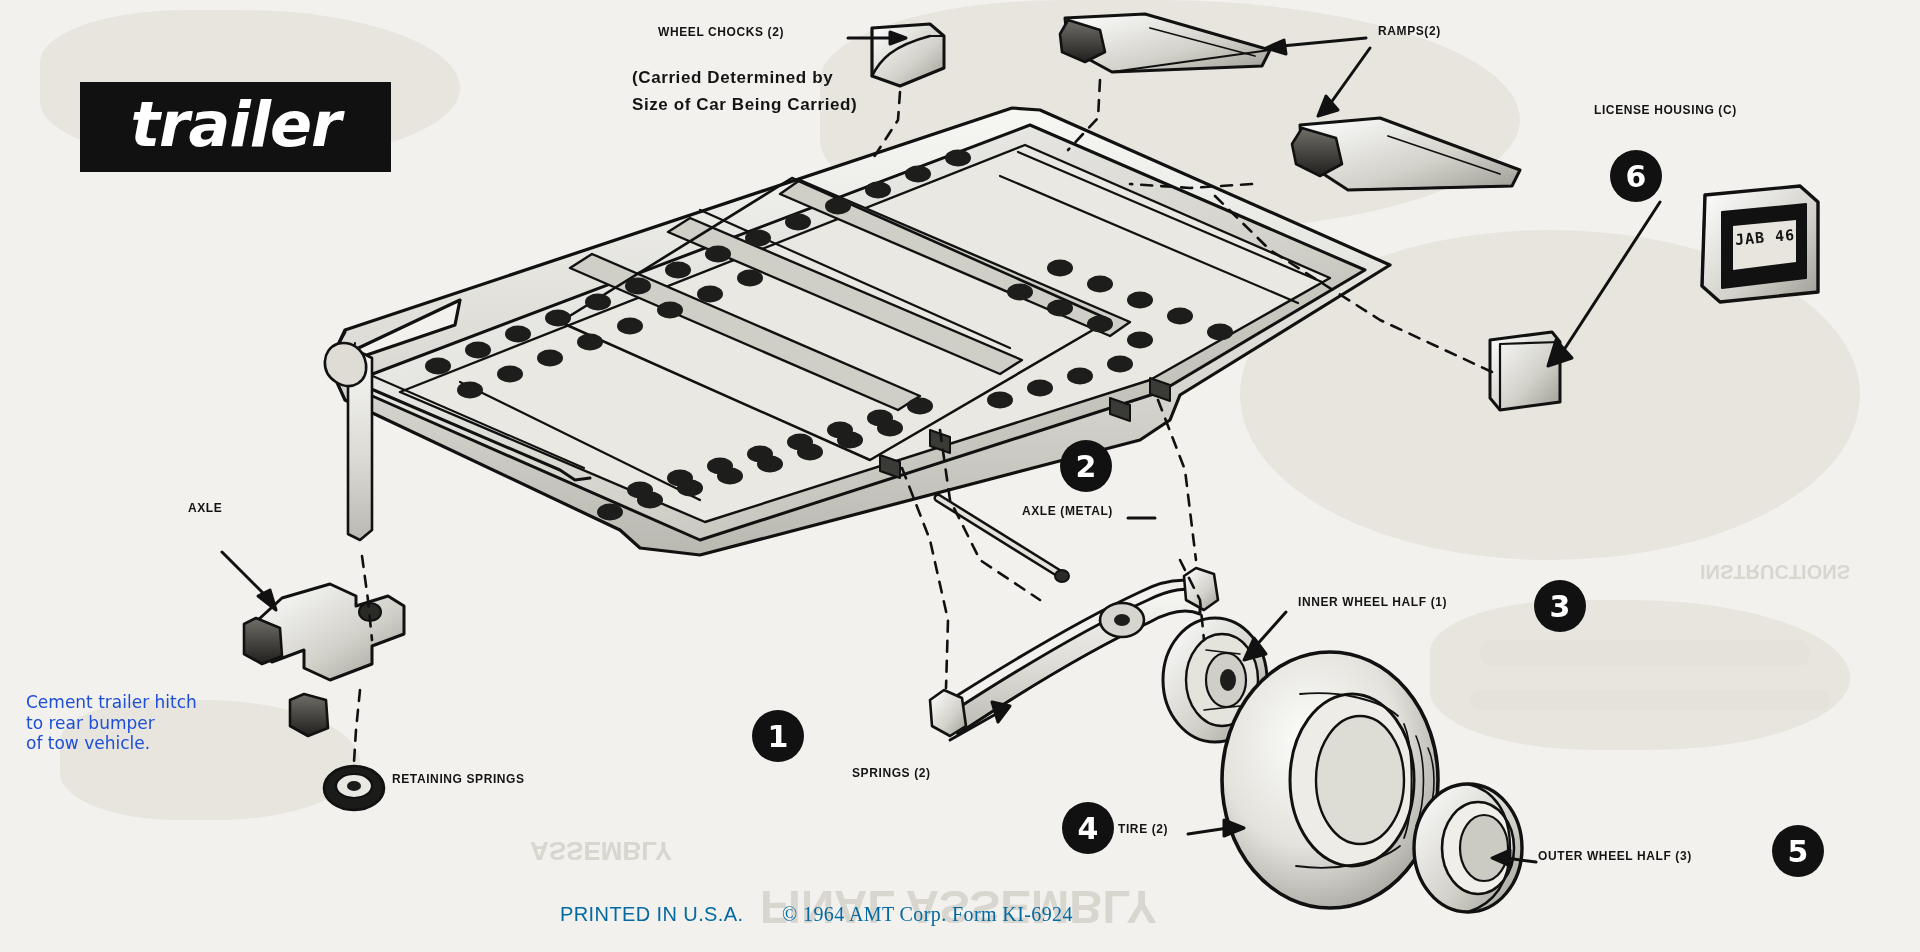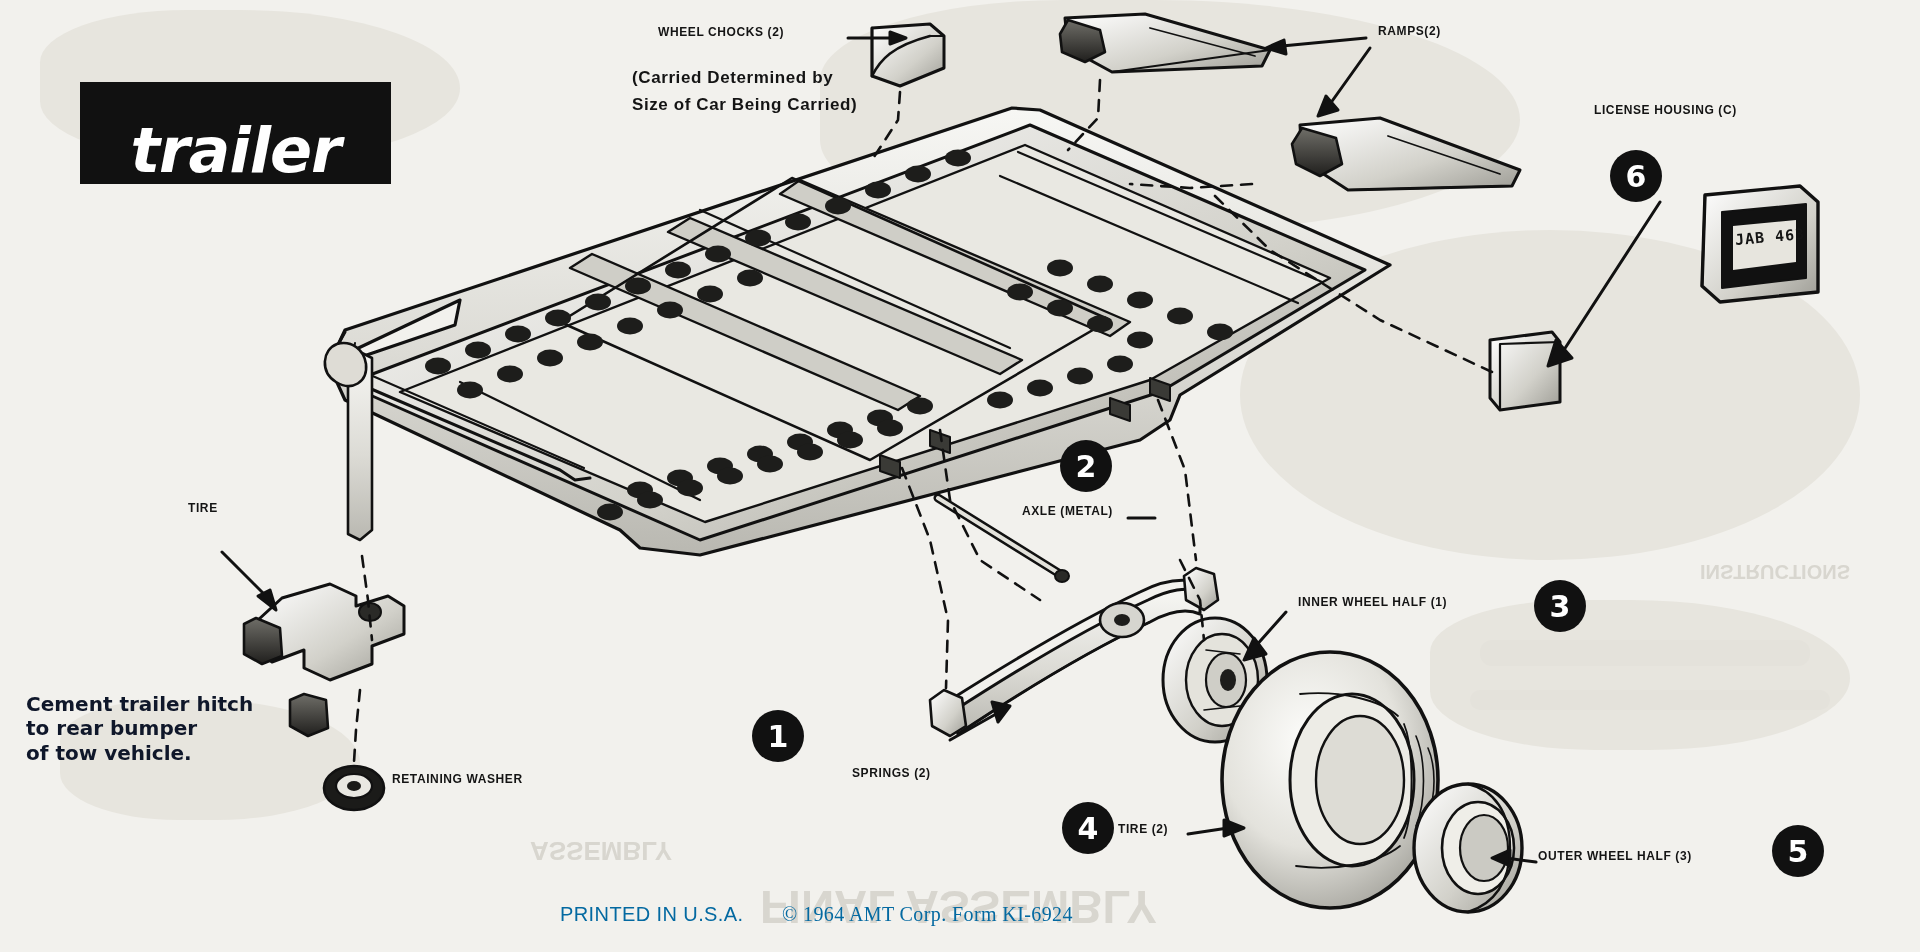--- a/index.html
+++ b/index.html
@@ -41,24 +41,24 @@
     background: #e4e2db;
     pointer-events: none;
   }
 
   
   #logo-box {
     position: absolute;
     left: 80px;
     top: 82px;
     width: 311px;
-    height: 102px;
+    height: 90px;
     background: #111111;
     display: flex;
-    align-items: flex-end;
+    align-items: center;
     justify-content: center;
   }
   #logo-text {
     color: #ffffff;
     font-family: "DejaVu Sans", sans-serif;
     font-style: italic;
     font-weight: bold;
     font-size: 62px;
     letter-spacing: -1px;
     line-height: 1;
@@ -73,24 +73,24 @@
     font-size: 12px;
     font-weight: 600;
     letter-spacing: 0.6px;
     white-space: nowrap;
   }
   .label.small {
     font-size: 17px;
   }
   .note {
     position: absolute;
-    color: #0f172a;
+    color: #1d4ed8;
     font-family: "DejaVu Sans", sans-serif;
-    font-size: 20px;
-    font-weight: bold;
+    font-size: 17px;
+    font-weight: normal;
     line-height: 1.22;
     white-space: pre-line;
   }
   .footer {
     position: absolute;
     color: #0369a1;
     font-family: "Liberation Sans", sans-serif;
     font-size: 20px;
     letter-spacing: 0.4px;
     white-space: nowrap;
@@ -395,27 +395,27 @@
   </div>
 
   <div class="label" style="left:658px; top:25px;">WHEEL CHOCKS (2)</div>
   <div class="label small" style="left:632px; top:68px;">(Carried Determined by</div>
   <div class="label small" style="left:632px; top:95px;">Size of Car Being Carried)</div>
 
   <div class="label" style="left:1378px; top:24px;">RAMPS(2)</div>
 
   <div class="label" style="left:1594px; top:103px;">LICENSE HOUSING (C)</div>
 
-  <div class="label" style="left:188px; top:501px;">TIRE</div>
+  <div class="label" style="left:188px; top:501px;">AXLE</div>
 
   <div class="note" style="left:26px; top:692px;">Cement trailer hitch
 to rear bumper
 of tow vehicle.</div>
 
-  <div class="label" style="left:392px; top:772px;">RETAINING WASHER</div>
+  <div class="label" style="left:392px; top:772px;">RETAINING SPRINGS</div>
 
   <div class="label" style="left:820px; top:766px;margin-left:32px;">SPRINGS (2)</div>
 
   <div class="label" style="left:1022px; top:504px;">AXLE  (METAL)</div>
 
   <div class="label" style="left:1298px; top:595px;">INNER WHEEL HALF (1)</div>
 
   <div class="label" style="left:1118px; top:822px;text-align:center;">TIRE (2)</div>
 
   <div class="label" style="left:1538px; top:849px;">OUTER WHEEL HALF (3)</div>

